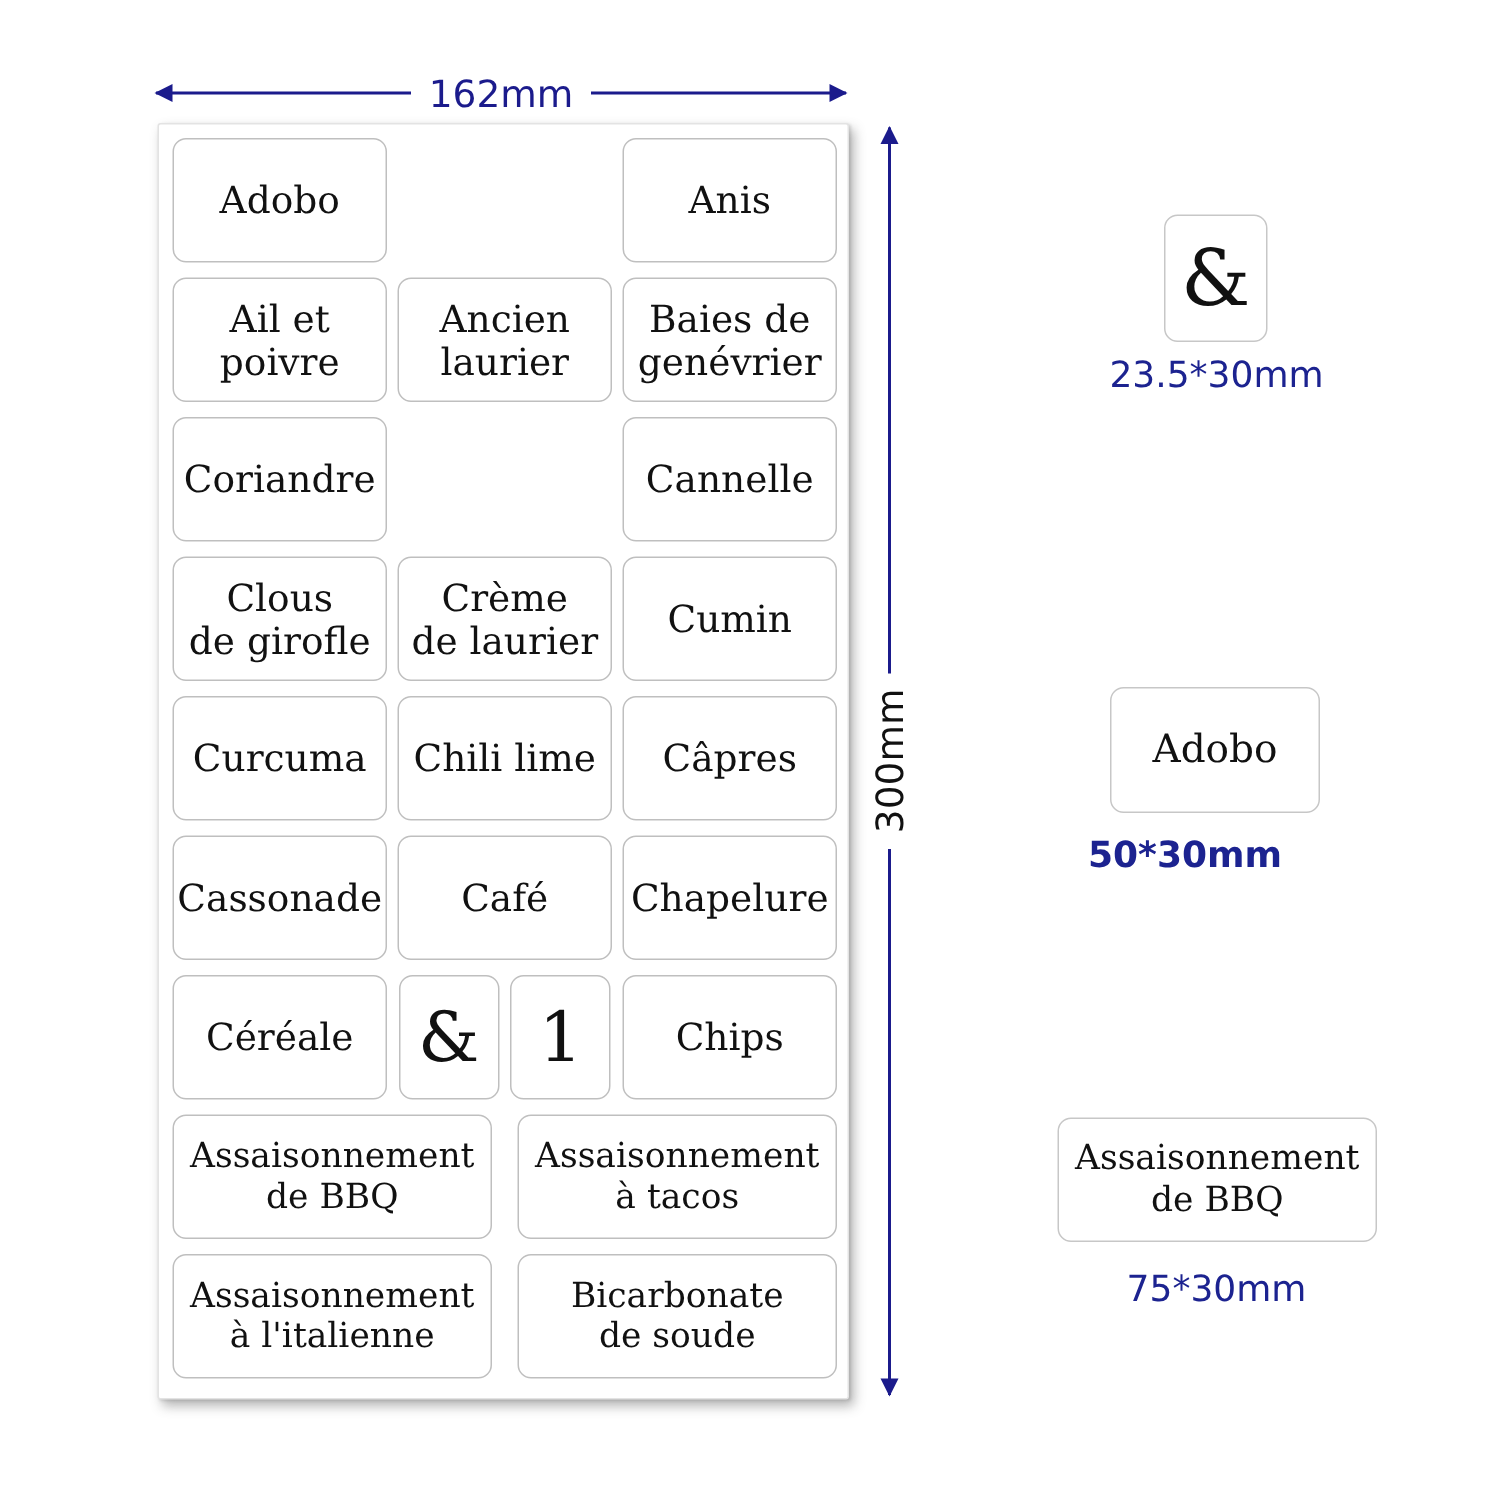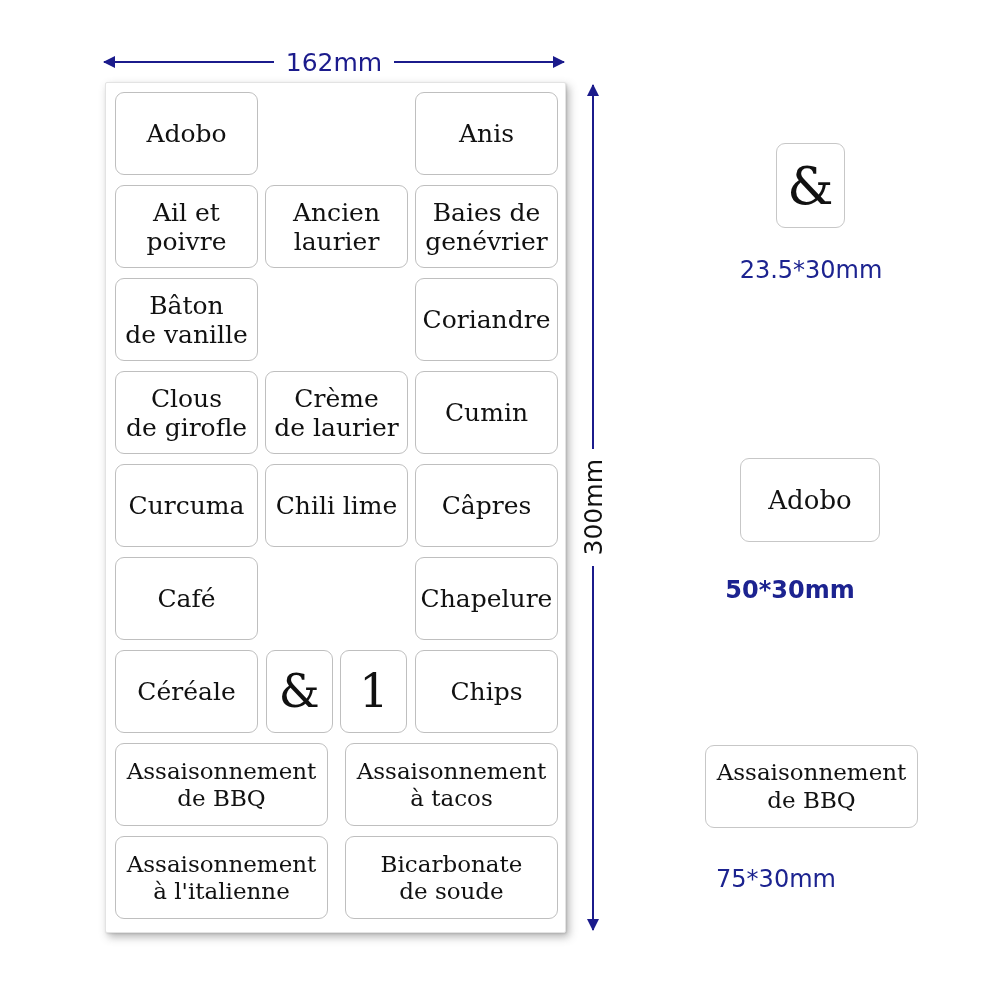--- a/index.html
+++ b/index.html
@@ -51,25 +51,25 @@
     position:absolute;background:#fff;box-sizing:border-box;
     border:1.5px solid #c7c7c7;border-radius:9px;
     display:flex;align-items:center;justify-content:center;text-align:center;
     white-space:pre-line;font-family:"DejaVu Serif",serif;color:#111;
   }
   .sbox1{left:776px;top:143px;width:69px;height:85px;font-size:52px;}
   .sbox2{left:740px;top:458px;width:140px;height:84px;font-size:26px;}
   .sbox3{left:705px;top:745px;width:213px;height:83px;font-size:23px;line-height:1.2;}
   .sample-size{
     position:absolute;width:160px;text-align:center;
-    font-size:24px;color:#1c2390;margin-top:20px;
+    font-size:24px;color:#1c2390;
   }
   .ssize1{left:731px;top:236px;}
   .ssize2{left:710px;top:556px;font-weight:bold;}
-  .ssize3{left:696px;top:845px;text-align:center;}
+  .ssize3{left:731px;top:845px;text-align:center;}
 </style>
 </head>
 <body>
 
 <div class="dim-h">
   <div class="hline">
       <i class="ah ah-left"></i>
     </div>
   <span class="dim-text">162mm</span>
   <div class="hline">
@@ -85,37 +85,37 @@
       </div>
       <div class="row cols3">
         <div class="cell">Ail et
 poivre</div>
         <div class="cell">Ancien
 laurier</div>
         <div class="cell">Baies de
 genévrier</div>
       </div>
       <div class="row cols3">
-        <div class="cell">Bâton
-de vanille</div>
         <div class="cell">Coriandre</div>
+        <div class="cell">Cannelle</div>
       </div>
       <div class="row cols3">
         <div class="cell">Clous
 de girofle</div>
         <div class="cell">Crème
 de laurier</div>
         <div class="cell">Cumin</div>
       </div>
       <div class="row cols3">
         <div class="cell">Curcuma</div>
         <div class="cell">Chili lime</div>
         <div class="cell">Câpres</div>
       </div>
       <div class="row cols3">
+        <div class="cell">Cassonade</div>
         <div class="cell">Café</div>
         <div class="cell">Chapelure</div>
       </div>
       <div class="row cols4">
         <div class="cell wide">Céréale</div>
         <div class="cell narrow">&amp;</div>
         <div class="cell narrow">1</div>
         <div class="cell wide">Chips</div>
       </div>
       <div class="row cols2">

